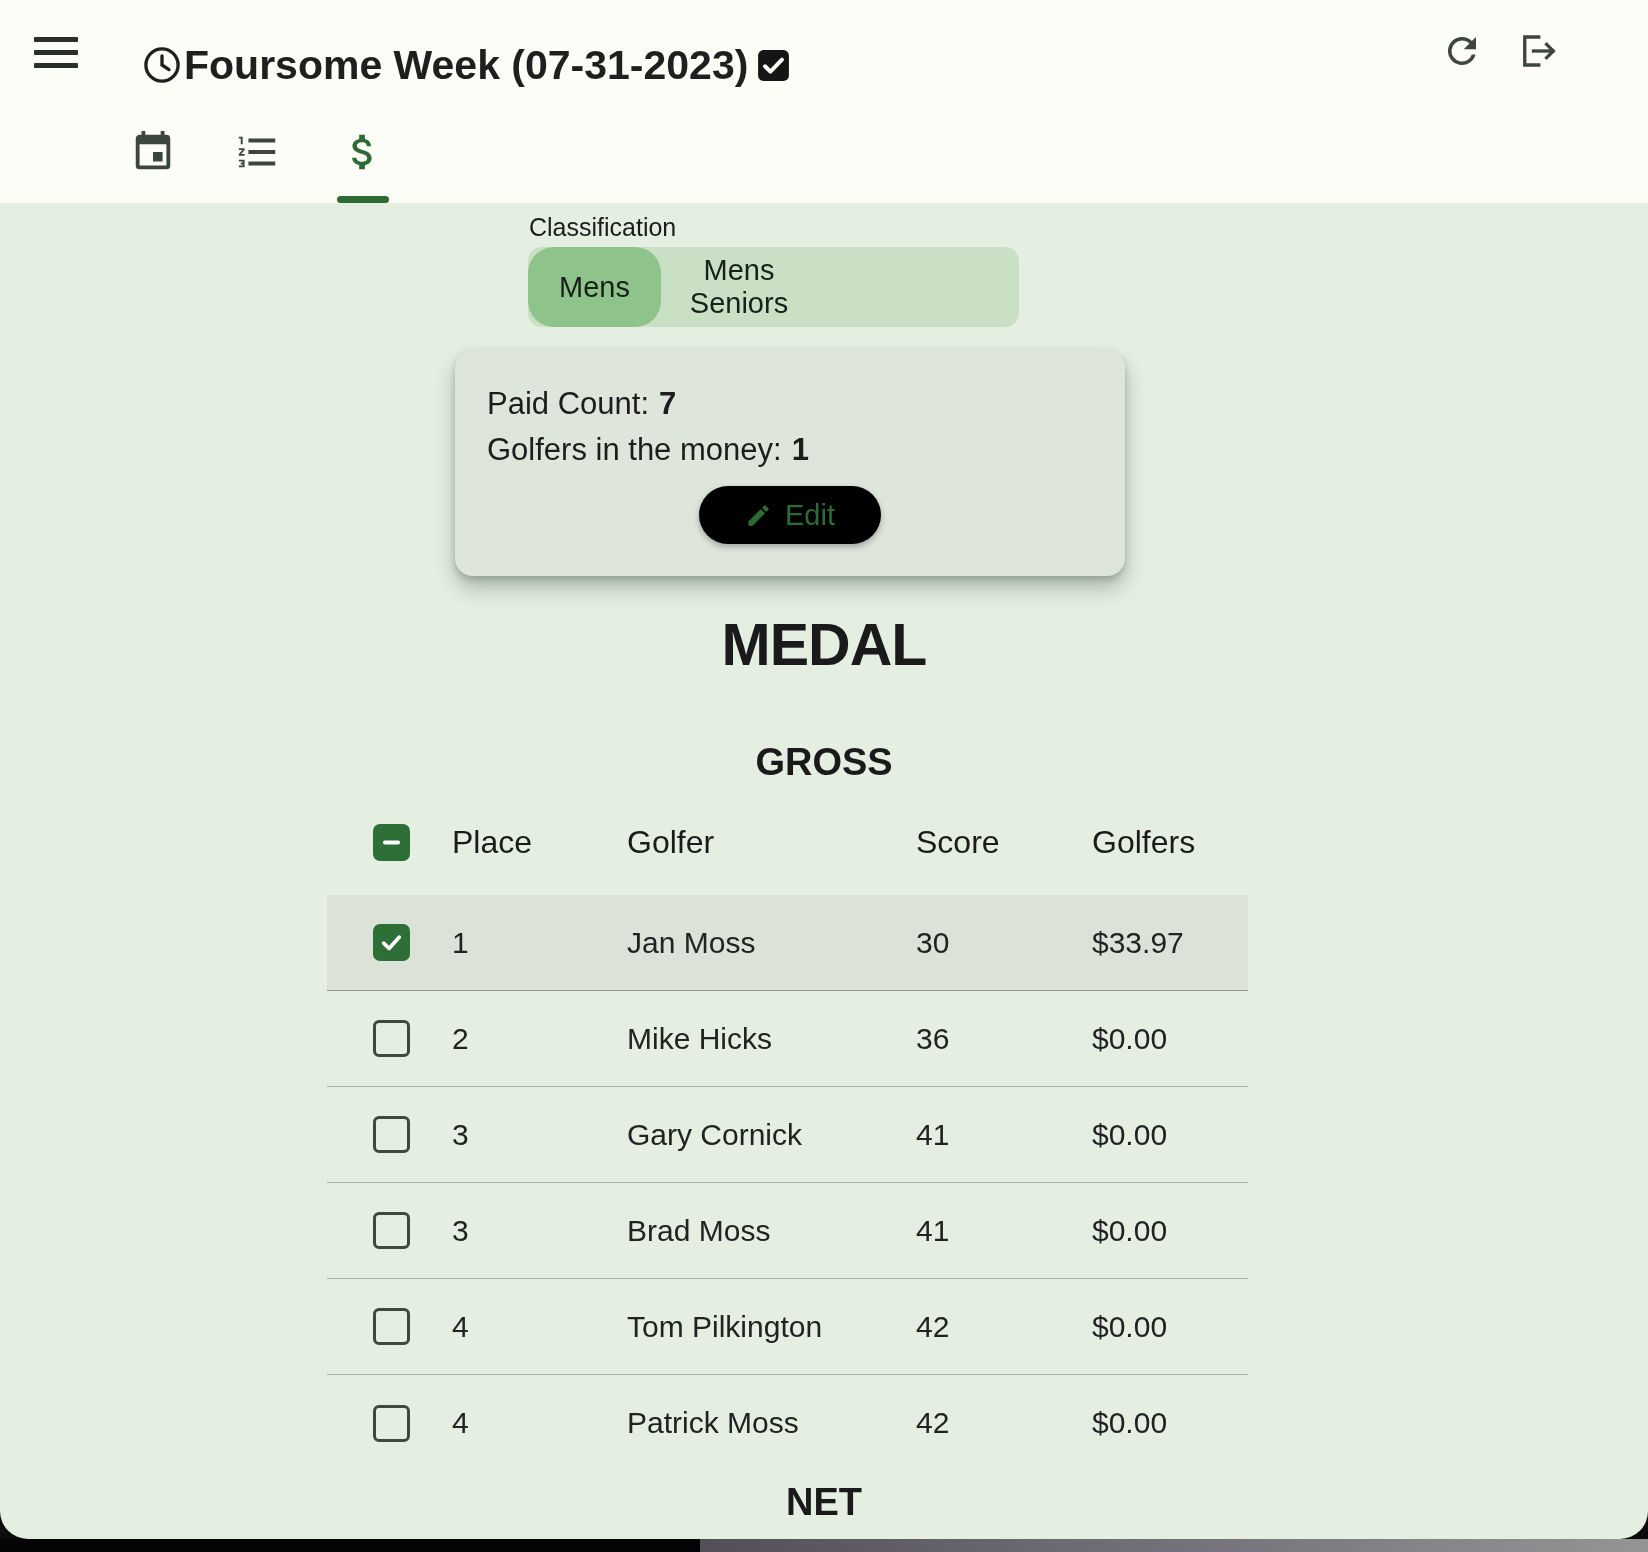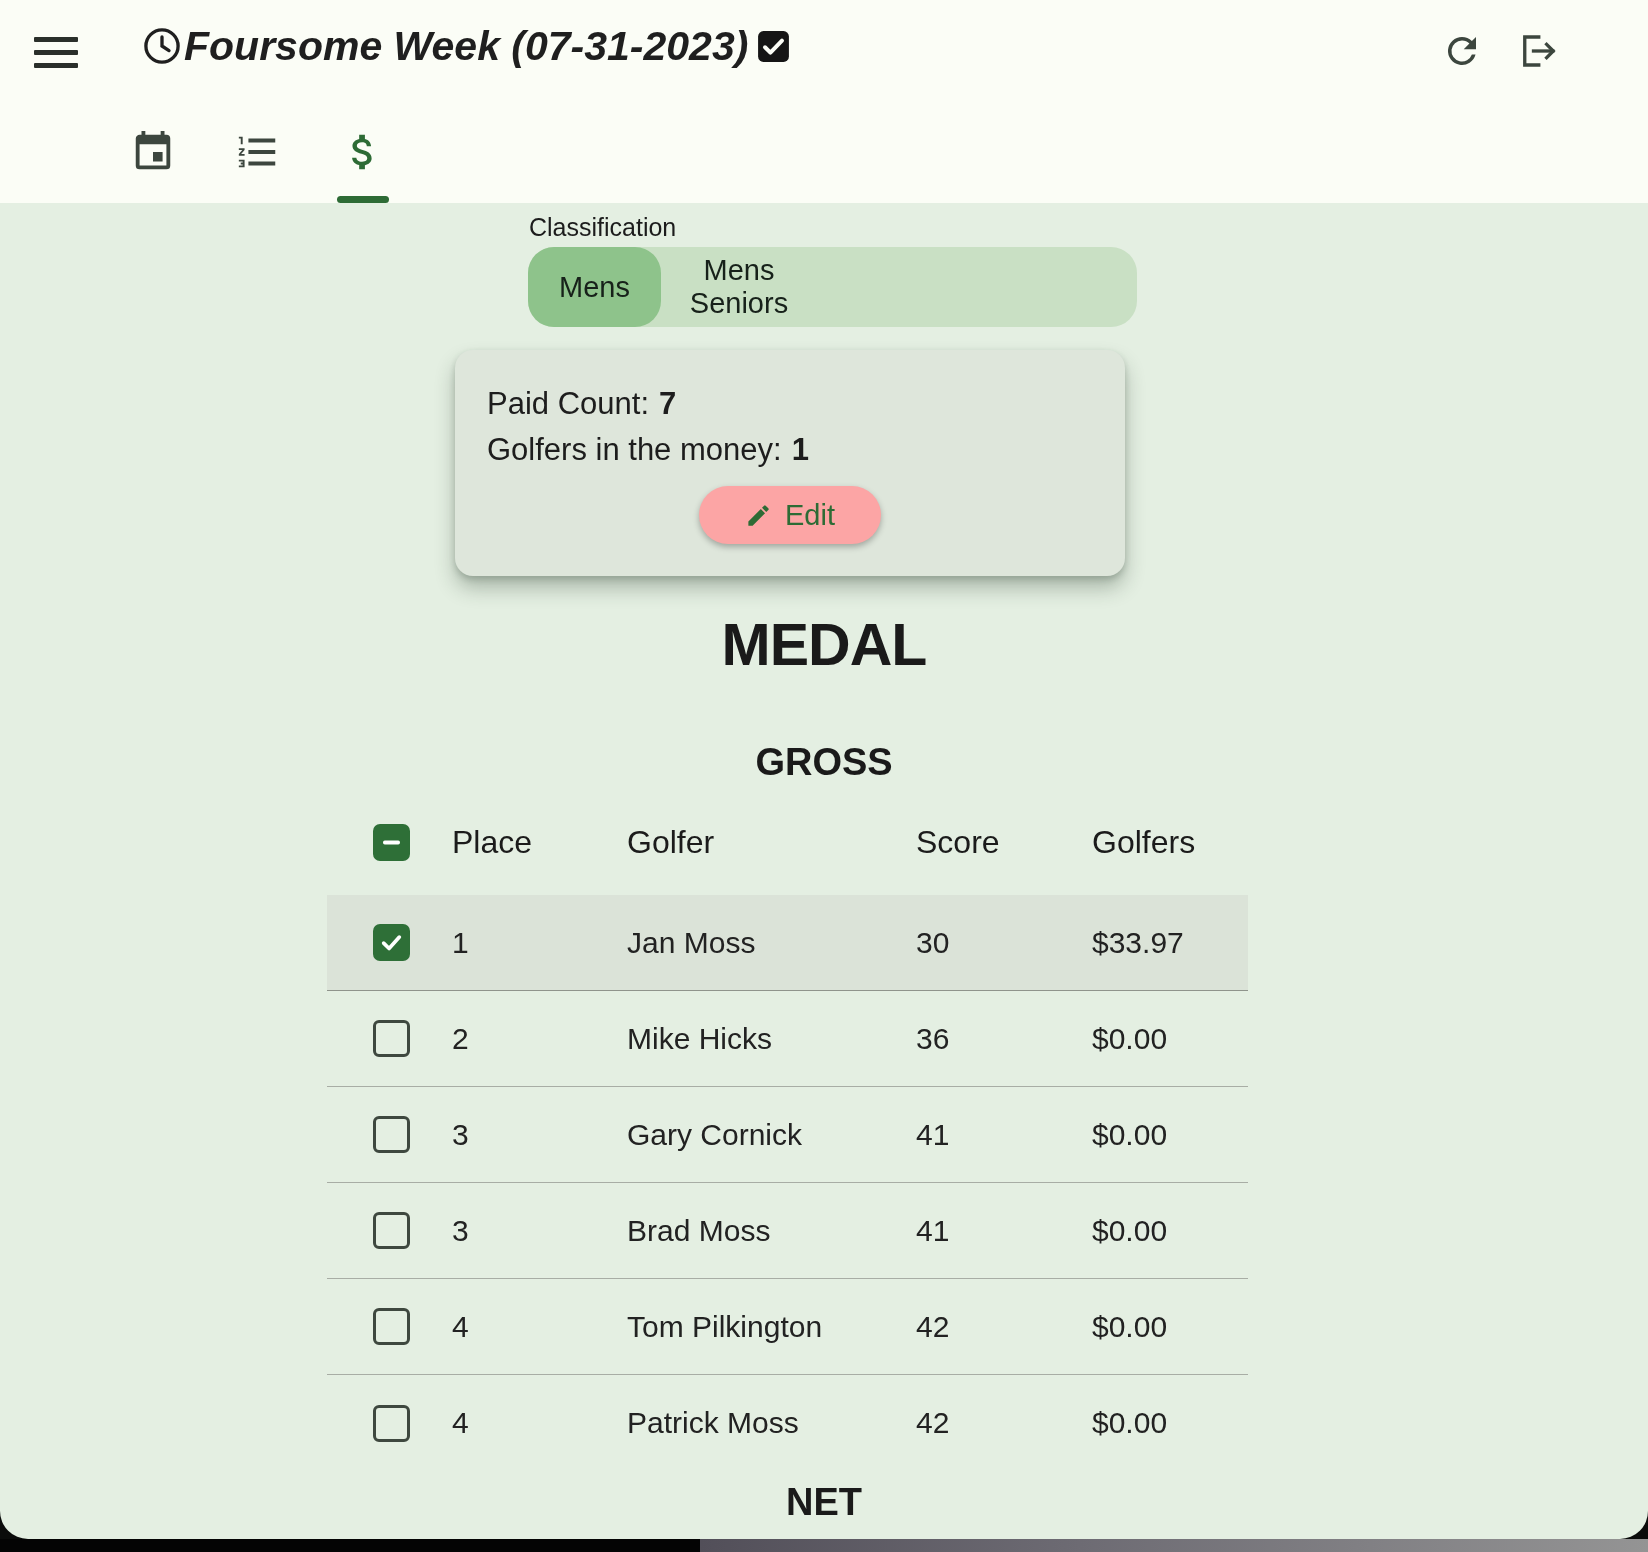--- a/index.html
+++ b/index.html
@@ -5,56 +5,56 @@
   * { margin:0; padding:0; box-sizing:border-box; }
   html,body { background:#000; }
   .screen {
     position:relative; width:1648px; height:1552px; overflow:hidden;
     background:#0b0c0b; font-family:"Liberation Sans", sans-serif;
   }
 
   
   .topbar { position:absolute; left:0; top:0; width:1648px; height:203px; background:#fbfdf6; }
   .menu-btn { position:absolute; left:33px; top:33px; width:46px; height:40px; display:flex; align-items:center; justify-content:center; cursor:pointer; background:none; border:none; }
-  .title-group { position:absolute; left:141px; top:17px; height:58px; display:flex; align-items:center;font-style:italic; }
+  .title-group { position:absolute; left:141px; top:36px; height:58px; display:flex; align-items:center; }
   .clock-icon { width:42px; height:42px; flex:0 0 auto; }
   .page-title { font-size:41px; color:#1f1f1f; white-space:nowrap; margin-left:1px; }
   .title-check { width:37px; height:37px; margin-left:7px; flex:0 0 auto; }
   .action-btn { position:absolute; top:30px; width:42px; height:42px; background:none; border:none; cursor:pointer; padding:0; }
   .refresh-btn { left:1441px; }
   .logout-btn  { left:1516px; }
 
   
   .tabbar { position:absolute; left:100px; top:100px; height:103px; display:flex; }
   .tab { width:105px; height:103px; position:relative; display:flex; align-items:center; justify-content:center; background:none; border:none; cursor:pointer; }
   .tab .ticon { width:46px; height:46px; fill:#3c463e; }
   .tab.active .ticon { fill:#2d6b35; }
   .tab.active::after { content:""; position:absolute; bottom:0; left:50%; transform:translateX(-50%);
     width:52px; height:7px; border-radius:4px; background:#2d6b35; }
 
   
   .content { position:absolute; left:0; top:203px; width:1648px; height:1336px;
     background:#e4efe2; border-radius:0 0 28px 28px; }
 
   .classification-label { position:absolute; left:529px; top:10px; font-size:25px; color:#1c1c1c; }
-  .segmented { position:absolute; left:528px; top:44px; width:609px; height:80px;
-    background:#c9e0c4; border-radius:26px; display:flex; }
+  .segmented { position:absolute; left:528px; top:44px; width:491px; height:80px;
+    background:#c9e0c4; border-radius:14px; display:flex; }
   .segment { display:flex; align-items:center; justify-content:center; font-size:29px; color:#17211a;
     background:none; border:none; cursor:pointer; font-family:inherit; }
   .segment:nth-child(1){ width:133px; } .segment:nth-child(2){ width:156px; } .segment:nth-child(3){ width:232px; }
   .segment.selected { background:#8ec38b; border-radius:26px; }
 
   .summary-card { position:absolute; left:455px; top:147px; width:670px; height:226px;
     background:#dee6db; border-radius:18px;
     box-shadow:0 12px 20px rgba(35,55,40,.30), 0 3px 6px rgba(35,55,40,.20);padding-left:24px; }
   .card-line { position:absolute; left:32px; font-size:31px; color:#1d1d1d; display:flex; gap:10px; }
   .card-line.l1 { top:36px; } .card-line.l2 { top:82px; }
   .card-line strong { font-weight:700; }
   .edit-btn { position:absolute; left:50%; transform:translateX(-50%); top:136px; width:182px; height:58px;
-    background:#fca5a5; border-radius:29px; border:none; cursor:pointer;
+    background:#000000; border-radius:29px; border:none; cursor:pointer;
     display:flex; align-items:center; justify-content:center; gap:13px;
     box-shadow:0 3px 6px rgba(0,0,0,.28); }
   .edit-btn .pencil { width:27px; height:27px; fill:#2d6b35; }
   .edit-btn .edit-label { font-size:29px; color:#2d6b35; font-family:inherit; }
 
   .medal-title { position:absolute; top:408px; width:100%; text-align:center;
     font-size:59px; font-weight:700; letter-spacing:-1px; color:#1a1a1a; }
   .gross-title { position:absolute; top:538px; width:100%; text-align:center;
     font-size:38px; font-weight:600; color:#1a1a1a; }
   .net-title { position:absolute; top:1278px; width:100%; text-align:center;

